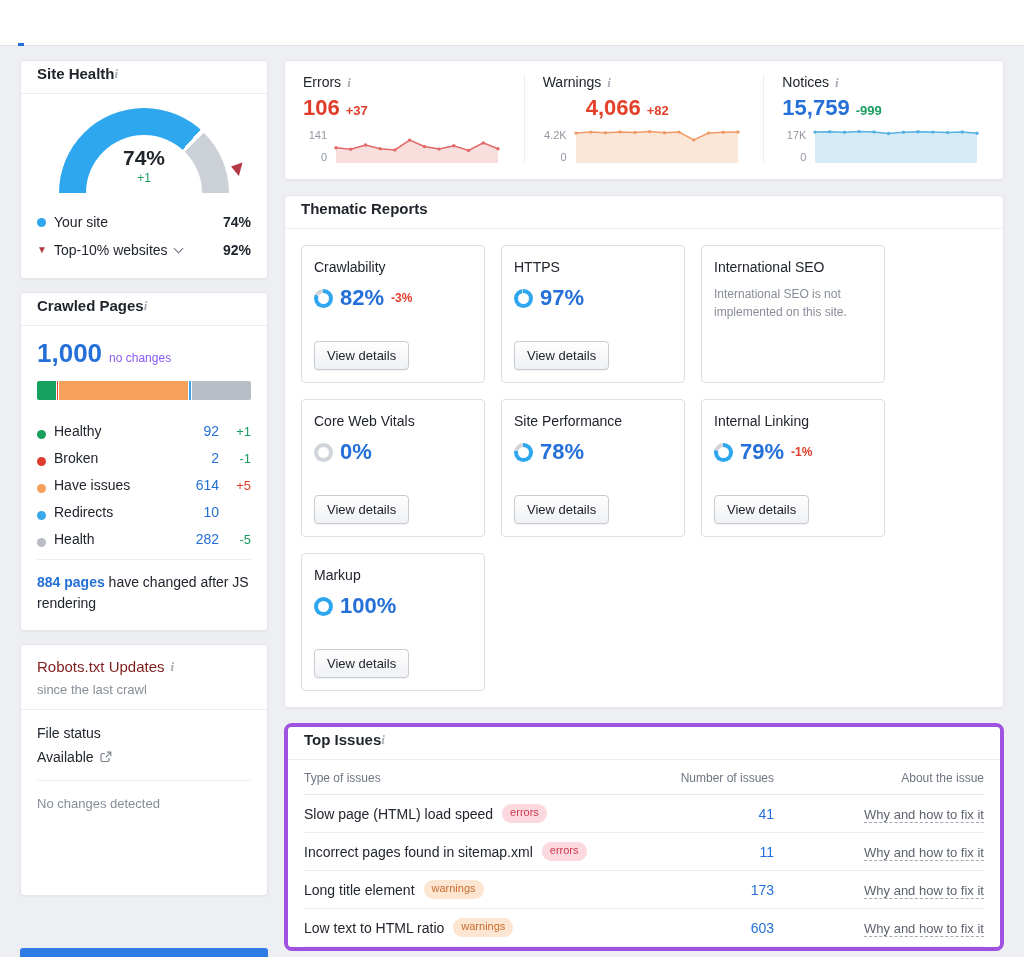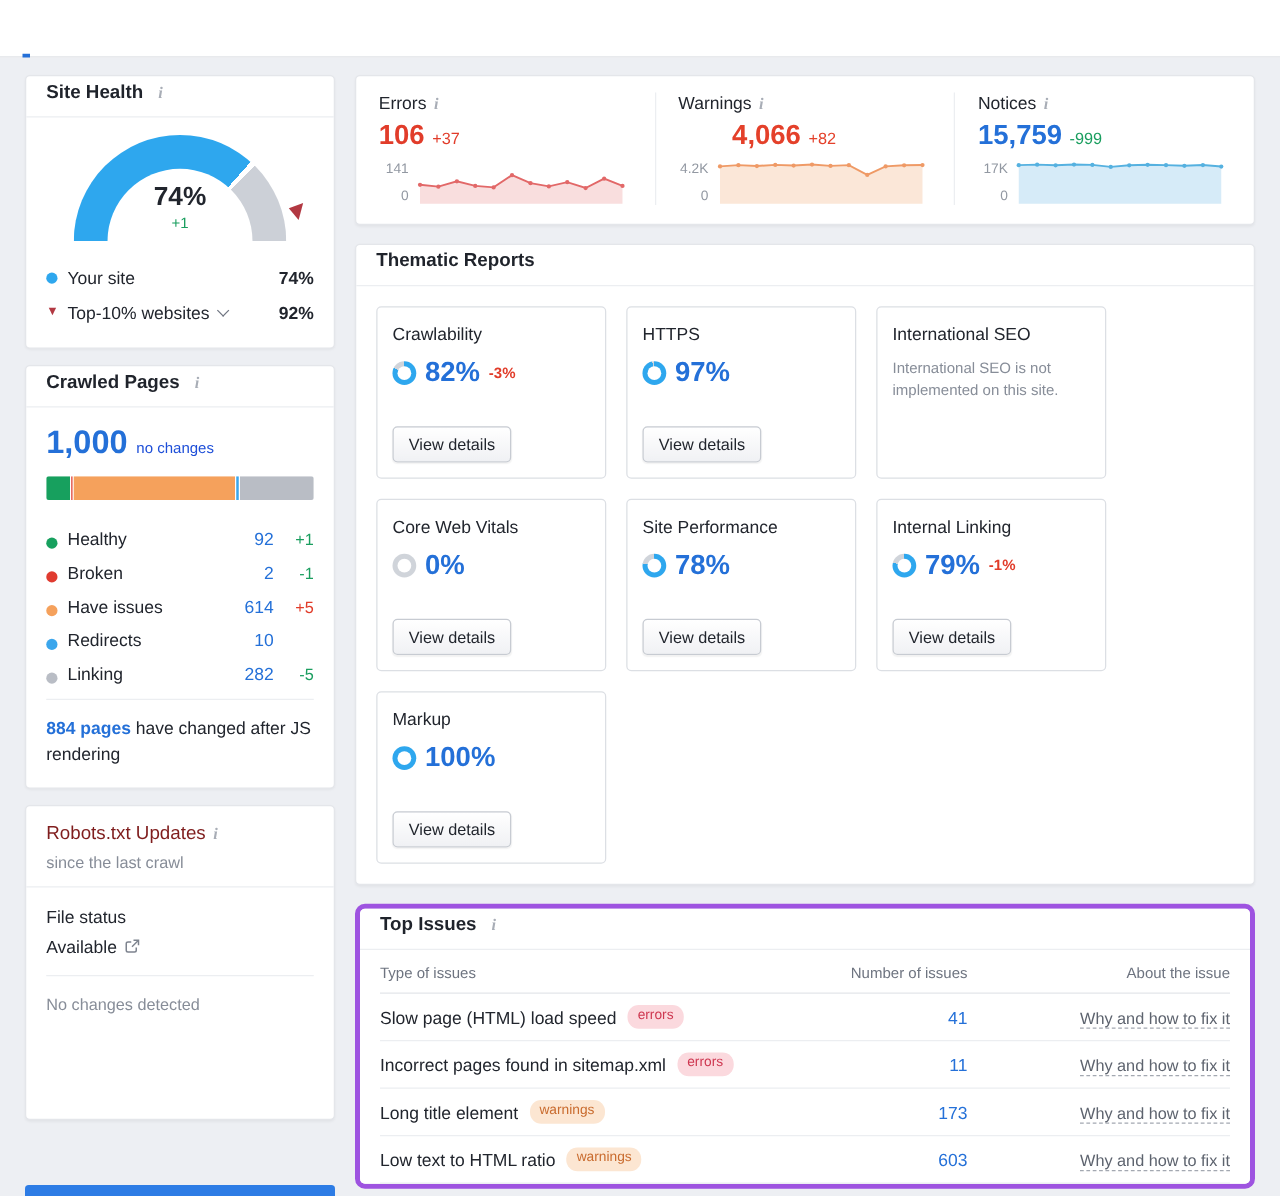--- a/index.html
+++ b/index.html
@@ -15,21 +15,21 @@
   .topnav{height:46px;background:#fff;border-bottom:1px solid #e1e3e8;display:flex;padding:0 8px}
   .tabs{display:flex}
   .tab{display:flex;align-items:center;padding:0 13px;font-size:15px;font-weight:bold;color:#23262e;cursor:pointer;position:relative;white-space:nowrap}
   .tab.active::after{content:"";position:absolute;left:10px;right:10px;bottom:-1px;height:3px;background:var(--blue)}
 
   .layout{display:flex;gap:16px;padding:14px 20px 0;align-items:flex-start}
   .left-col{flex:0 0 248px;display:flex;flex-direction:column;gap:13px}
   .right-col{flex:1;display:flex;flex-direction:column;gap:15px;min-width:0}
 
   .card{background:#fff;border:1px solid #e4e6ea;border-radius:4px;box-shadow:0 1px 2px rgba(30,34,40,.05)}
-  .card-head{display:flex;align-items:center;gap:12px;padding:4px 16px 11px;border-bottom:1px solid #eceef1}
+  .card-head{display:flex;align-items:center;gap:0;padding:4px 16px 11px;border-bottom:1px solid #eceef1}
   .card-head h3{font-size:15px;font-weight:bold;color:#1f232b}
   .info{font-family:"Liberation Serif","DejaVu Serif",serif;font-style:italic;font-weight:bold;color:#a8adb6;font-size:13px;line-height:1;cursor:pointer}
 
   
   .gauge-wrap{position:relative;width:178px;margin:14px auto 6px;height:90px}
   .gauge-clip{position:absolute;left:4px;top:0;width:170px;height:88px;overflow:hidden}
   .gauge-arc{width:170px;height:170px;border-radius:50%}
   .gauge-hole{position:absolute;left:27px;top:27px;width:116px;height:116px;border-radius:50%;background:#fff}
   .gauge-center{position:absolute;left:0;right:0;top:38px;text-align:center}
   .g-score{font-size:21px;font-weight:bold;color:#21252d}
@@ -40,21 +40,21 @@
   .shl-row{display:flex;align-items:center;height:28px;font-size:14px}
   .shl-marker{width:17px;display:flex;align-items:center;line-height:1}
   .m-dot{width:9px;height:9px;border-radius:50%;display:inline-block}
   .chev{width:7px;height:7px;border-right:1.5px solid #6e7480;border-bottom:1.5px solid #6e7480;transform:rotate(45deg);margin:-4px 0 0 7px;display:inline-block;cursor:pointer}
   .shl-val{margin-left:auto;font-weight:bold}
 
   
   .cp-body{padding:12px 16px 16px}
   .cp-total-row{display:flex;align-items:baseline;gap:7px}
   .cp-total{font-size:26px;font-weight:bold;color:var(--blue);cursor:pointer}
-  .cp-total-note{font-size:12px;color:#1d4ed8}
+  .cp-total-note{font-size:12px;color:#8b5cf6}
   .cp-bar{display:flex;gap:1px;height:19px;margin:12px 0 12px;border-radius:2px;overflow:hidden}
   .seg{display:block;height:100%}
   .cl-row{display:flex;align-items:flex-end;height:27px;font-size:14px}
   .dot{width:9px;height:9px;border-radius:50%;margin-right:8px;flex:0 0 9px}
   .cl-val{margin-left:auto;color:var(--blue);cursor:pointer}
   .cl-chg{min-width:26px;text-align:right;font-size:13px;margin-left:6px}
   .cl-chg.pos{color:var(--green)} .cl-chg.neg{color:var(--red)}
   .cp-divider{border-top:1px solid #eceef1;margin:12px 0}
   .cp-note{font-size:14px;line-height:1.5}
   .cp-note b{color:var(--blue);cursor:pointer}
@@ -71,21 +71,21 @@
   .rb-divider{border-top:1px solid #eceef1;margin:15px 0}
   .rb-note{font-size:13px;color:#878d98}
 
   
   .metrics-card{display:flex;padding:13px 0 15px}
   .metric{flex:1;padding:0 18px;min-width:0}
   .metric + .metric{border-left:1px solid #eceef1}
   .m-head{display:flex;align-items:center;gap:6px;font-size:14px}
   .m-valrow{display:flex;align-items:baseline;gap:6px;margin:5px 0 7px}
   .m-value{font-size:22px;font-weight:bold;cursor:pointer}
-  .m-change{font-size:13px;font-weight:normal}
+  .m-change{font-size:13px;font-weight:bold}
   .m-chart{display:flex;gap:6px}
   .m-axis{display:flex;flex-direction:column;justify-content:space-between;align-items:flex-end;font-size:11px;color:#9298a2;min-width:24px;padding:1px 0}
 
   
   .t-body{padding:16px}
   .tgrid{display:flex;flex-wrap:wrap;gap:16px}
   .tcard{width:184px;min-height:138px;border:1px solid #dcdfe4;border-radius:4px;padding:13px 12px 12px;display:flex;flex-direction:column}
   .t-title{font-size:14px;margin-bottom:10px}
   .t-score{display:flex;align-items:center;gap:7px}
   .donut{width:19px;height:19px;border-radius:50%;position:relative;flex:0 0 19px}
@@ -205,21 +205,21 @@
     <span class="cl-chg neg">+5</span>
   </div>
             <div class="cl-row">
     <span class="dot" style="background: rgb(59, 166, 236);"></span>
     <span class="cl-label">Redirects</span>
     <span class="cl-val">10</span>
     <span class="cl-chg"></span>
   </div>
             <div class="cl-row">
     <span class="dot" style="background: rgb(185, 189, 197);"></span>
-    <span class="cl-label">Linking</span>
+    <span class="cl-label">Health</span>
     <span class="cl-val">282</span>
     <span class="cl-chg pos">-5</span>
   </div>
           </div>
         <div class="cp-divider"></div>
         <div class="cp-note"><b>884 pages</b><span> have changed after JS rendering</span></div>
       </div>
     </section>
 
     <section class="card robots-card">

